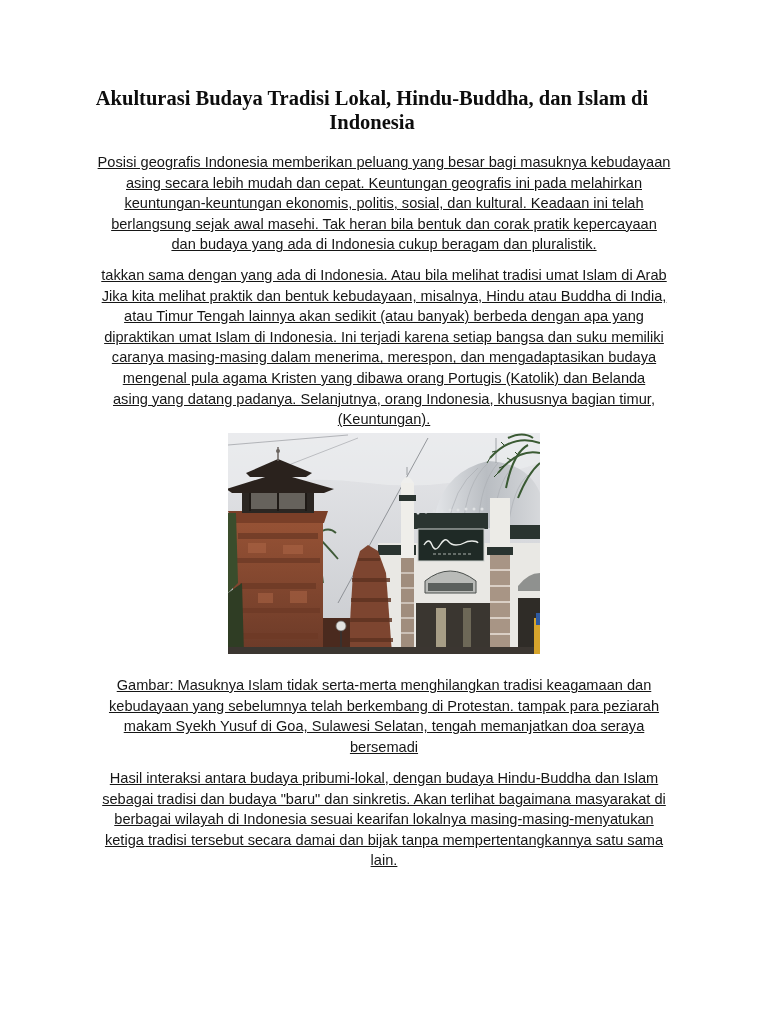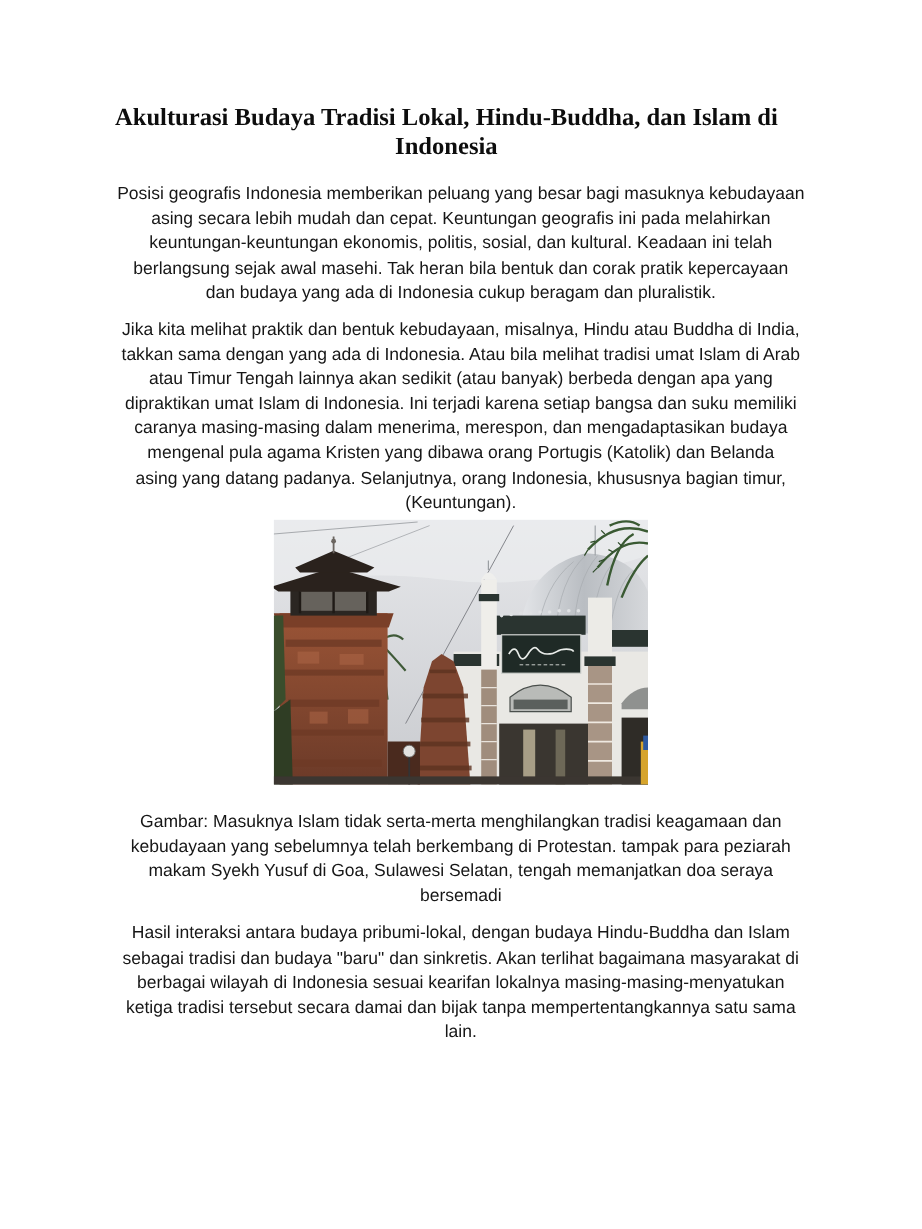--- a/index.html
+++ b/index.html
@@ -37,21 +37,21 @@
       position: absolute;
       left: 84px;
       width: 600px;
       margin: 0;
       text-align: center;
       font-family: "Liberation Sans", "DejaVu Sans", sans-serif;
       font-size: 14.6px;
       line-height: 20.6px;
       color: #161616;
     }
-    .para .ln { display: block; white-space: nowrap; }
+    .para .ln { display: block; white-space: nowrap; text-decoration: underline; }
     #p1 { top: 152px; }
     #p2 { top: 265px; }
     #caption { top: 675px; }
     #p3 { top: 768px; }
 
     .figure {
       position: absolute;
       left: 228px;
       top: 433px;
       width: 312px;
@@ -72,22 +72,22 @@
 
   <p class="para" id="p1">
     <span class="ln">Posisi geografis Indonesia memberikan peluang yang besar bagi masuknya kebudayaan</span>
     <span class="ln">asing secara lebih mudah dan cepat. Keuntungan geografis ini pada melahirkan</span>
     <span class="ln">keuntungan-keuntungan ekonomis, politis, sosial, dan kultural. Keadaan ini telah</span>
     <span class="ln">berlangsung sejak awal masehi. Tak heran bila bentuk dan corak pratik kepercayaan</span>
     <span class="ln">dan budaya yang ada di Indonesia cukup beragam dan pluralistik.</span>
   </p>
 
   <p class="para" id="p2">
+    <span class="ln">takkan sama dengan yang ada di Indonesia. Atau bila melihat tradisi umat Islam di Arab</span>
     <span class="ln">Jika kita melihat praktik dan bentuk kebudayaan, misalnya, Hindu atau Buddha di India,</span>
-    <span class="ln">takkan sama dengan yang ada di Indonesia. Atau bila melihat tradisi umat Islam di Arab</span>
     <span class="ln">atau Timur Tengah lainnya akan sedikit (atau banyak) berbeda dengan apa yang</span>
     <span class="ln">dipraktikan umat Islam di Indonesia. Ini terjadi karena setiap bangsa dan suku memiliki</span>
     <span class="ln">caranya masing-masing dalam menerima, merespon, dan mengadaptasikan budaya</span>
     <span class="ln">mengenal pula agama Kristen yang dibawa orang Portugis (Katolik) dan Belanda</span>
     <span class="ln">asing yang datang padanya. Selanjutnya, orang Indonesia, khususnya bagian timur,</span>
     <span class="ln">(Keuntungan).</span>
   </p>
 
   <div class="figure">
     <svg width="312" height="221" viewBox="0 0 312 221" xmlns="http://www.w3.org/2000/svg">

